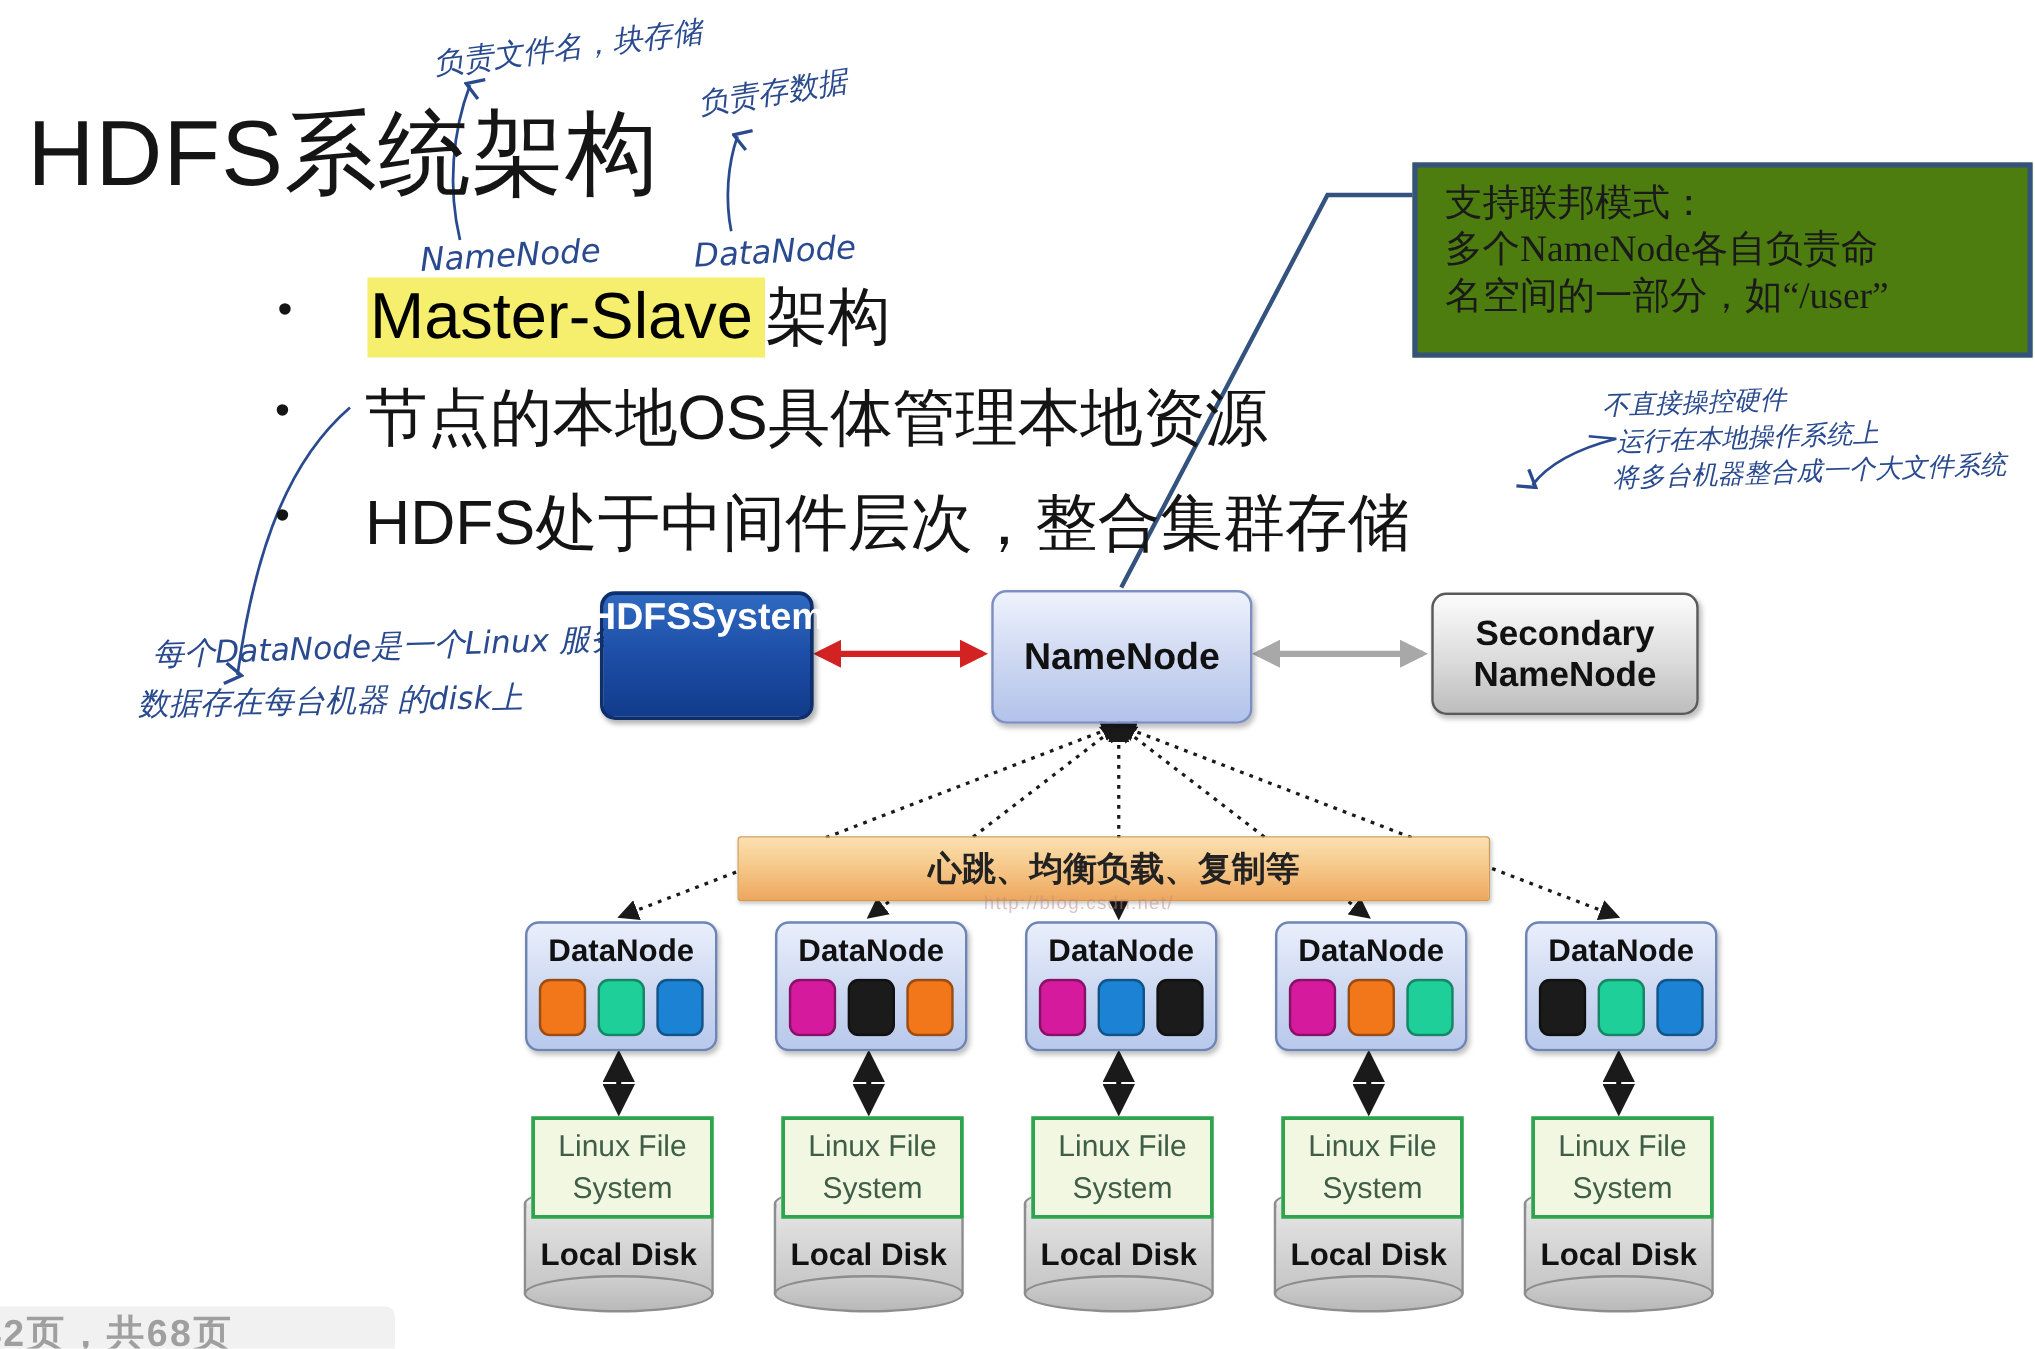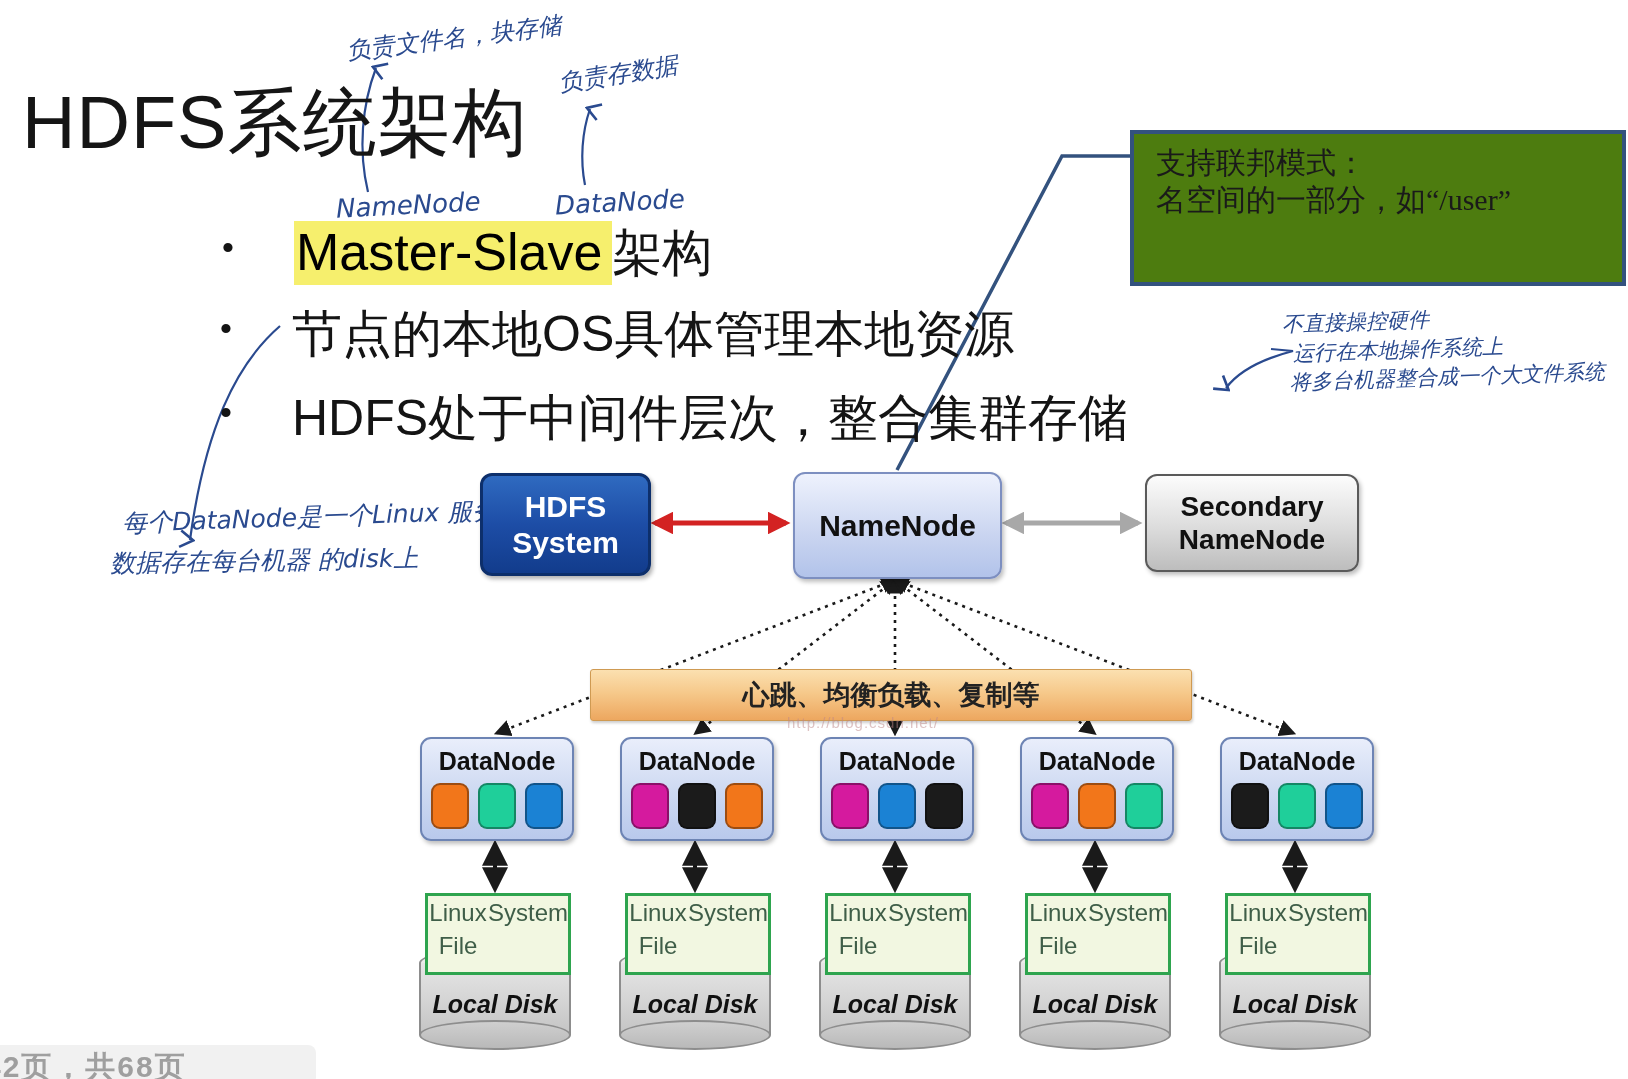--- a/index.html
+++ b/index.html
@@ -47,21 +47,21 @@
   .ink-r2 { left:1293px; top:336px; font-size:21px; transform:rotate(-2deg); }
   .ink-r3 { left:1290px; top:363px; font-size:21px; transform:rotate(-2deg); }
 
   
   .node { text-align:center; font-weight:bold; color:#111; }
   .client {
     left:480px; top:473px; width:165px; height:97px;
     background:linear-gradient(180deg,#2f6ac0 0%,#1d4da6 50%,#123c8c 100%);
     border:3px solid #0d2f6b; border-radius:12px;
     color:#ffffff; font-size:30px; line-height:36px;
-    display:flex; flex-direction:column; justify-content:center;
+    display:flex; flex-direction:row; justify-content:center;
     box-shadow:2px 3px 4px rgba(0,0,0,.3);
   }
   .namenode {
     left:793px; top:472px; width:205px; height:103px;
     background:linear-gradient(180deg,#eef2fd 0%,#c9d4f0 60%,#b2c3ea 100%);
     border:2px solid #7d8fc0; border-radius:12px;
     font-size:30px; display:flex; align-items:center; justify-content:center;
     box-shadow:2px 3px 4px rgba(0,0,0,.25);
   }
   .secondary {
@@ -90,23 +90,23 @@
     box-shadow:2px 3px 4px rgba(0,0,0,.25);
   }
   .datanode .dn-label { margin-top:8px; text-align:center; font-size:25px; font-weight:bold; color:#111; }
   .blocks { display:flex; justify-content:center; gap:9px; margin-top:7px; }
   .block { width:38px; height:46px; border-radius:9px; border:2px solid rgba(0,0,0,.35); box-sizing:border-box; }
 
   .lfs {
     top:893px; width:140px; height:76px; z-index:3;
     background:#f2f7e1; border:3px solid #2ea44e;
     font-size:24px; line-height:33px; color:#3f5e48; text-align:center;
-    display:flex; flex-direction:row; justify-content:center;
-  }
-  .cyl { top:948px; width:152px; height:102px; z-index:1;font-style:italic; }
+    display:flex; flex-direction:column; justify-content:center;
+  }
+  .cyl { top:948px; width:152px; height:102px; z-index:1; }
   .cyl-top  { position:absolute; top:0; left:0; right:0; height:30px; border-radius:50%;
               background:#ececec; border:2px solid #8d8d8d; box-sizing:border-box; }
   .cyl-body { position:absolute; top:15px; bottom:15px; left:0; right:0;
               background:linear-gradient(180deg,#e6e6e6,#c4c4c4);
               border-left:2px solid #8d8d8d; border-right:2px solid #8d8d8d; box-sizing:border-box; }
   .cyl-bot  { position:absolute; bottom:0; left:0; right:0; height:30px; border-radius:50%;
               background:linear-gradient(180deg,#cfcfcf,#b9b9b9); border:2px solid #8d8d8d; box-sizing:border-box; }
   .cyl-label { position:absolute; left:0; right:0; top:42px; text-align:center;
                font-size:25px; font-weight:bold; color:#111; }
 
@@ -176,20 +176,21 @@
     <span class="marker">•</span>
     <span>节点的本地OS具体管理本地资源</span>
   </div>
   <div class="abs bullet b3">
     <span class="marker">•</span>
     <span>HDFS处于中间件层次，整合集群存储</span>
   </div>
 
   <div class="abs callout">
     <div>支持联邦模式：</div>
+    <div>多个NameNode各自负责命</div>
     <div>名空间的一部分，如“/user”</div>
   </div>
 
   <div class="abs ink ink-a1">负责文件名，块存储</div>
   <div class="abs ink ink-a2">负责存数据</div>
   <div class="abs ink ink-nn">NameNode</div>
   <div class="abs ink ink-dn">DataNode</div>
   <div class="abs ink ink-l1">每个DataNode是一个Linux 服务器</div>
   <div class="abs ink ink-l2">数据存在每台机器 的disk上</div>
   <div class="abs ink ink-r1">不直接操控硬件</div>

